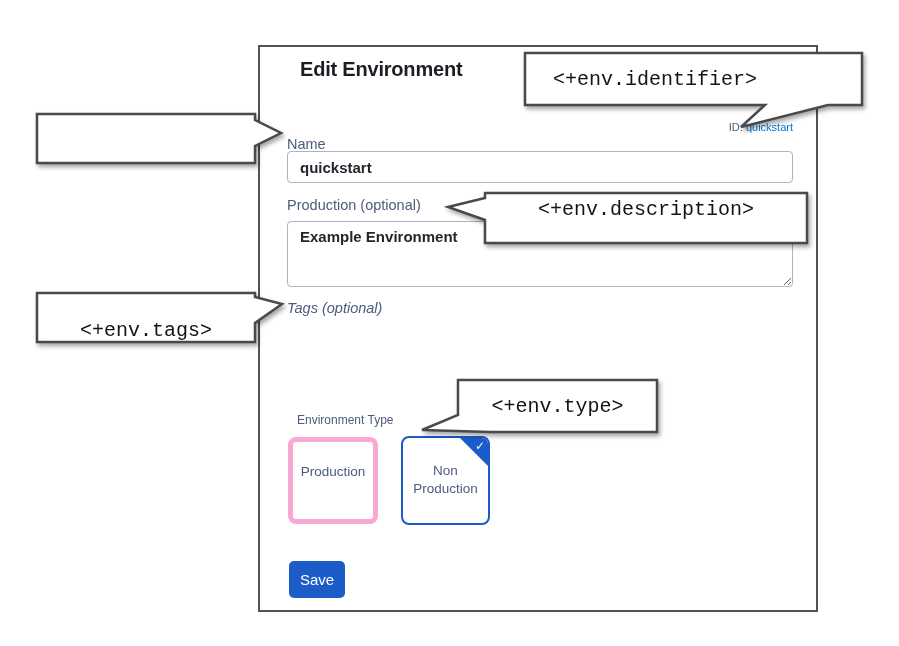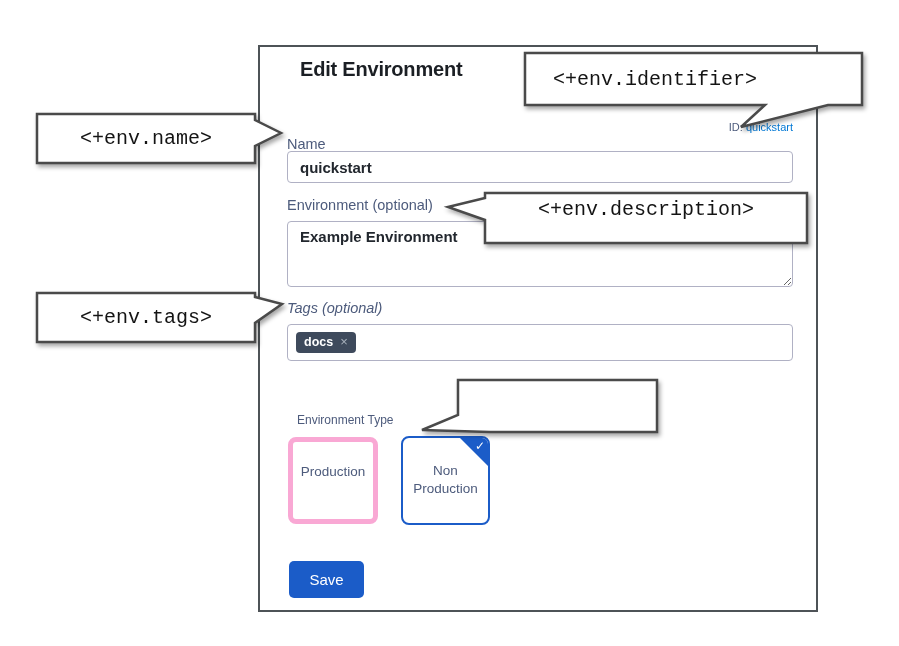--- a/index.html
+++ b/index.html
@@ -64,103 +64,97 @@
   }
   .card-production { left:288px; top:437px; width:90px; height:87px; border:5px solid #f9a8d4; padding-top:21px; }
   .card-nonprod    { left:401px; top:436px; width:89px; height:89px; border:2px solid #1b5cc8; padding:24px 6px 0; overflow:hidden; }
   .corner-fold {
     position:absolute; top:-1px; right:-1px; width:0; height:0;
     border-top:30px solid #1b5cc8; border-left:30px solid transparent;
   }
   .corner-check { position:absolute; top:1px; right:3px; color:#fff; font-size:12px; font-weight:700; }
 
   .save-btn {
-    position:absolute; left:289px; top:561px; width:75px; height:37px;
+    position:absolute; left:289px; top:561px; width:56px; height:37px;
     background:#1b5cc8; border:none; border-radius:5px; color:#fff;
     font-family:"Liberation Sans","DejaVu Sans",sans-serif;
     font-size:15px; font-weight:500; cursor:pointer;
   }
 
   
   .callout-svg { position:absolute; filter:drop-shadow(2px 3px 2px rgba(0,0,0,0.35)); overflow:visible; }
   .callout-svg path { fill:#ffffff; stroke:#4a4a4a; stroke-width:2.5; stroke-linejoin:miter; }
   .callout-text {
     position:absolute; display:flex; align-items:center; justify-content:center;
     font-family:"Liberation Mono","DejaVu Sans Mono",monospace;
     font-size:20px; color:#141414; white-space:nowrap;
   }
   .co-name-svg { left:30px; top:107px; }
   .co-name-text { left:37px; top:114px; width:218px; height:49px; }
   .co-id-svg { left:518px; top:46px; }
   .co-id-text { left:525px; top:53px; width:337px; height:52px; justify-content:flex-start; padding-left:28px; }
   .co-desc-svg { left:440px; top:186px; }
   .co-desc-text { left:485px; top:193px; width:322px; height:33px; }
   .co-tags-svg { left:30px; top:286px; }
-  .co-tags-text { left:37px; top:293px; width:218px; height:49px; }
+  .co-tags-text { left:37px; top:306px; width:218px; height:49px; }
   .co-type-svg { left:414px; top:373px; }
   .co-type-text { left:458px; top:380px; width:199px; height:52px; }
 </style>
 </head>
 <body>
 
 <div class="canvas">
 
   <div class="dialog"></div>
 
   <div class="dialog-title">Edit Environment</div>
 
   <div class="field-label lbl-name">Name</div>
   <div class="id-row">
     <span>ID:</span>
     <a class="id-link">quickstart</a>
   </div>
   <input class="txt-input" type="text" value="quickstart" style="">
 
-  <div class="field-label lbl-desc">Environment (optional)</div>
+  <div class="field-label lbl-desc">Production (optional)</div>
   <textarea class="desc-textarea" style="">Example Environment</textarea>
 
   <div class="field-label lbl-tags">Tags (optional)</div>
-  <div class="tags-box">
-    <span class="tag-chip">
-      <span>docs</span>
-      <span class="tag-remove">×</span>
-    </span>
-  </div>
 
   <div class="field-label lbl-envtype">Environment Type</div>
 
   <div class="type-card card-production">
     <span>Production</span>
   </div>
 
   <div class="type-card card-nonprod">
     <span>Non Production</span>
     <span class="corner-fold"></span>
     <span class="corner-check">✓</span>
   </div>
 
   <button class="save-btn">Save</button>
 
   <svg class="callout-svg co-name-svg" width="262" height="66" viewBox="0 0 262 66">
     <path d="M7 7 H225 V13 L251 26 L225 39 V56 H7 Z"></path>
   </svg>
-  <div class="callout-text co-name-text">&lt;+env.name&gt;</div>
 
   <svg class="callout-svg co-id-svg" width="352" height="89" viewBox="0 0 352 89">
     <path d="M7 7 H344 V59 H310 L223 81 L247 59 H7 Z"></path>
   </svg>
   <div class="callout-text co-id-text">&lt;+env.identifier&gt;</div>
 
   <svg class="callout-svg co-desc-svg" width="374" height="64" viewBox="0 0 374 64">
     <path d="M45 7 H367 V57 H45 V34 L8 21 L45 12 Z"></path>
   </svg>
   <div class="callout-text co-desc-text">&lt;+env.description&gt;</div>
 
   <svg class="callout-svg co-tags-svg" width="262" height="64" viewBox="0 0 262 64">
     <path d="M7 7 H225 V11 L252 18 L225 37 V56 H7 Z"></path>
   </svg>
   <div class="callout-text co-tags-text">&lt;+env.tags&gt;</div>
 
   <svg class="callout-svg co-type-svg" width="250" height="67" viewBox="0 0 250 67">
     <path d="M44 7 H243 V59 H76 L8 57 L44 42 Z"></path>
   </svg>
+  <div class="callout-text co-type-text">&lt;+env.type&gt;</div>
 
 </div>
 
 </body></html>

